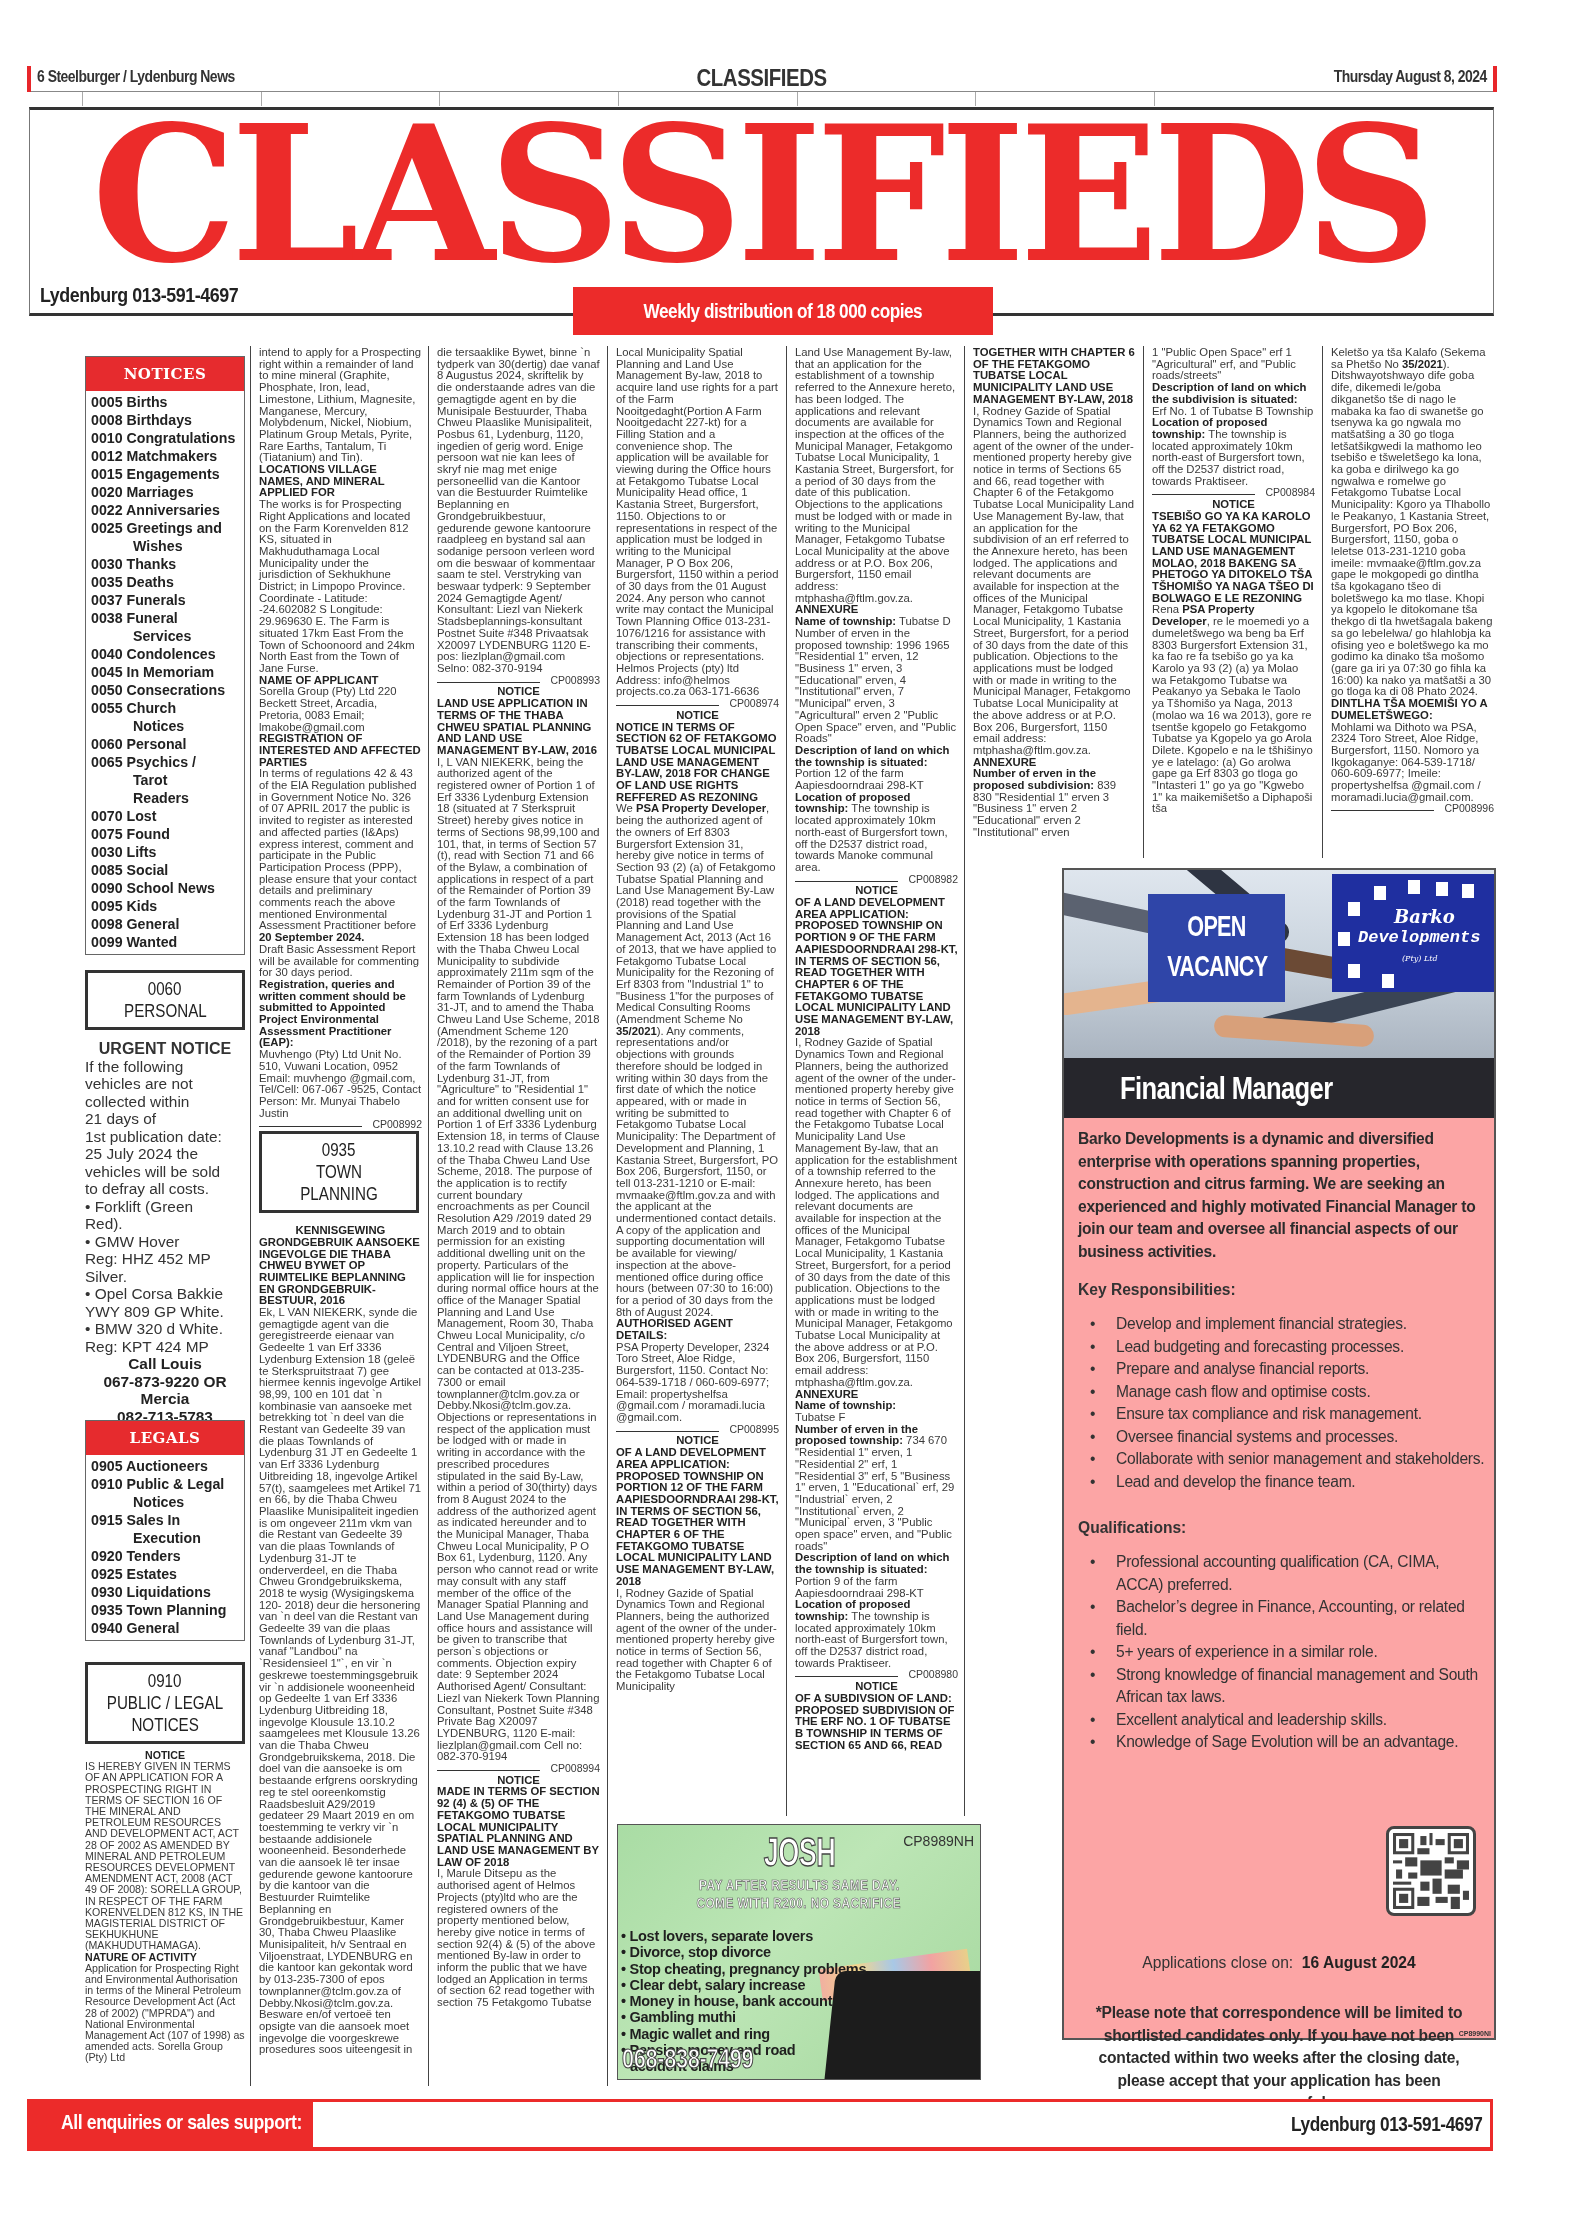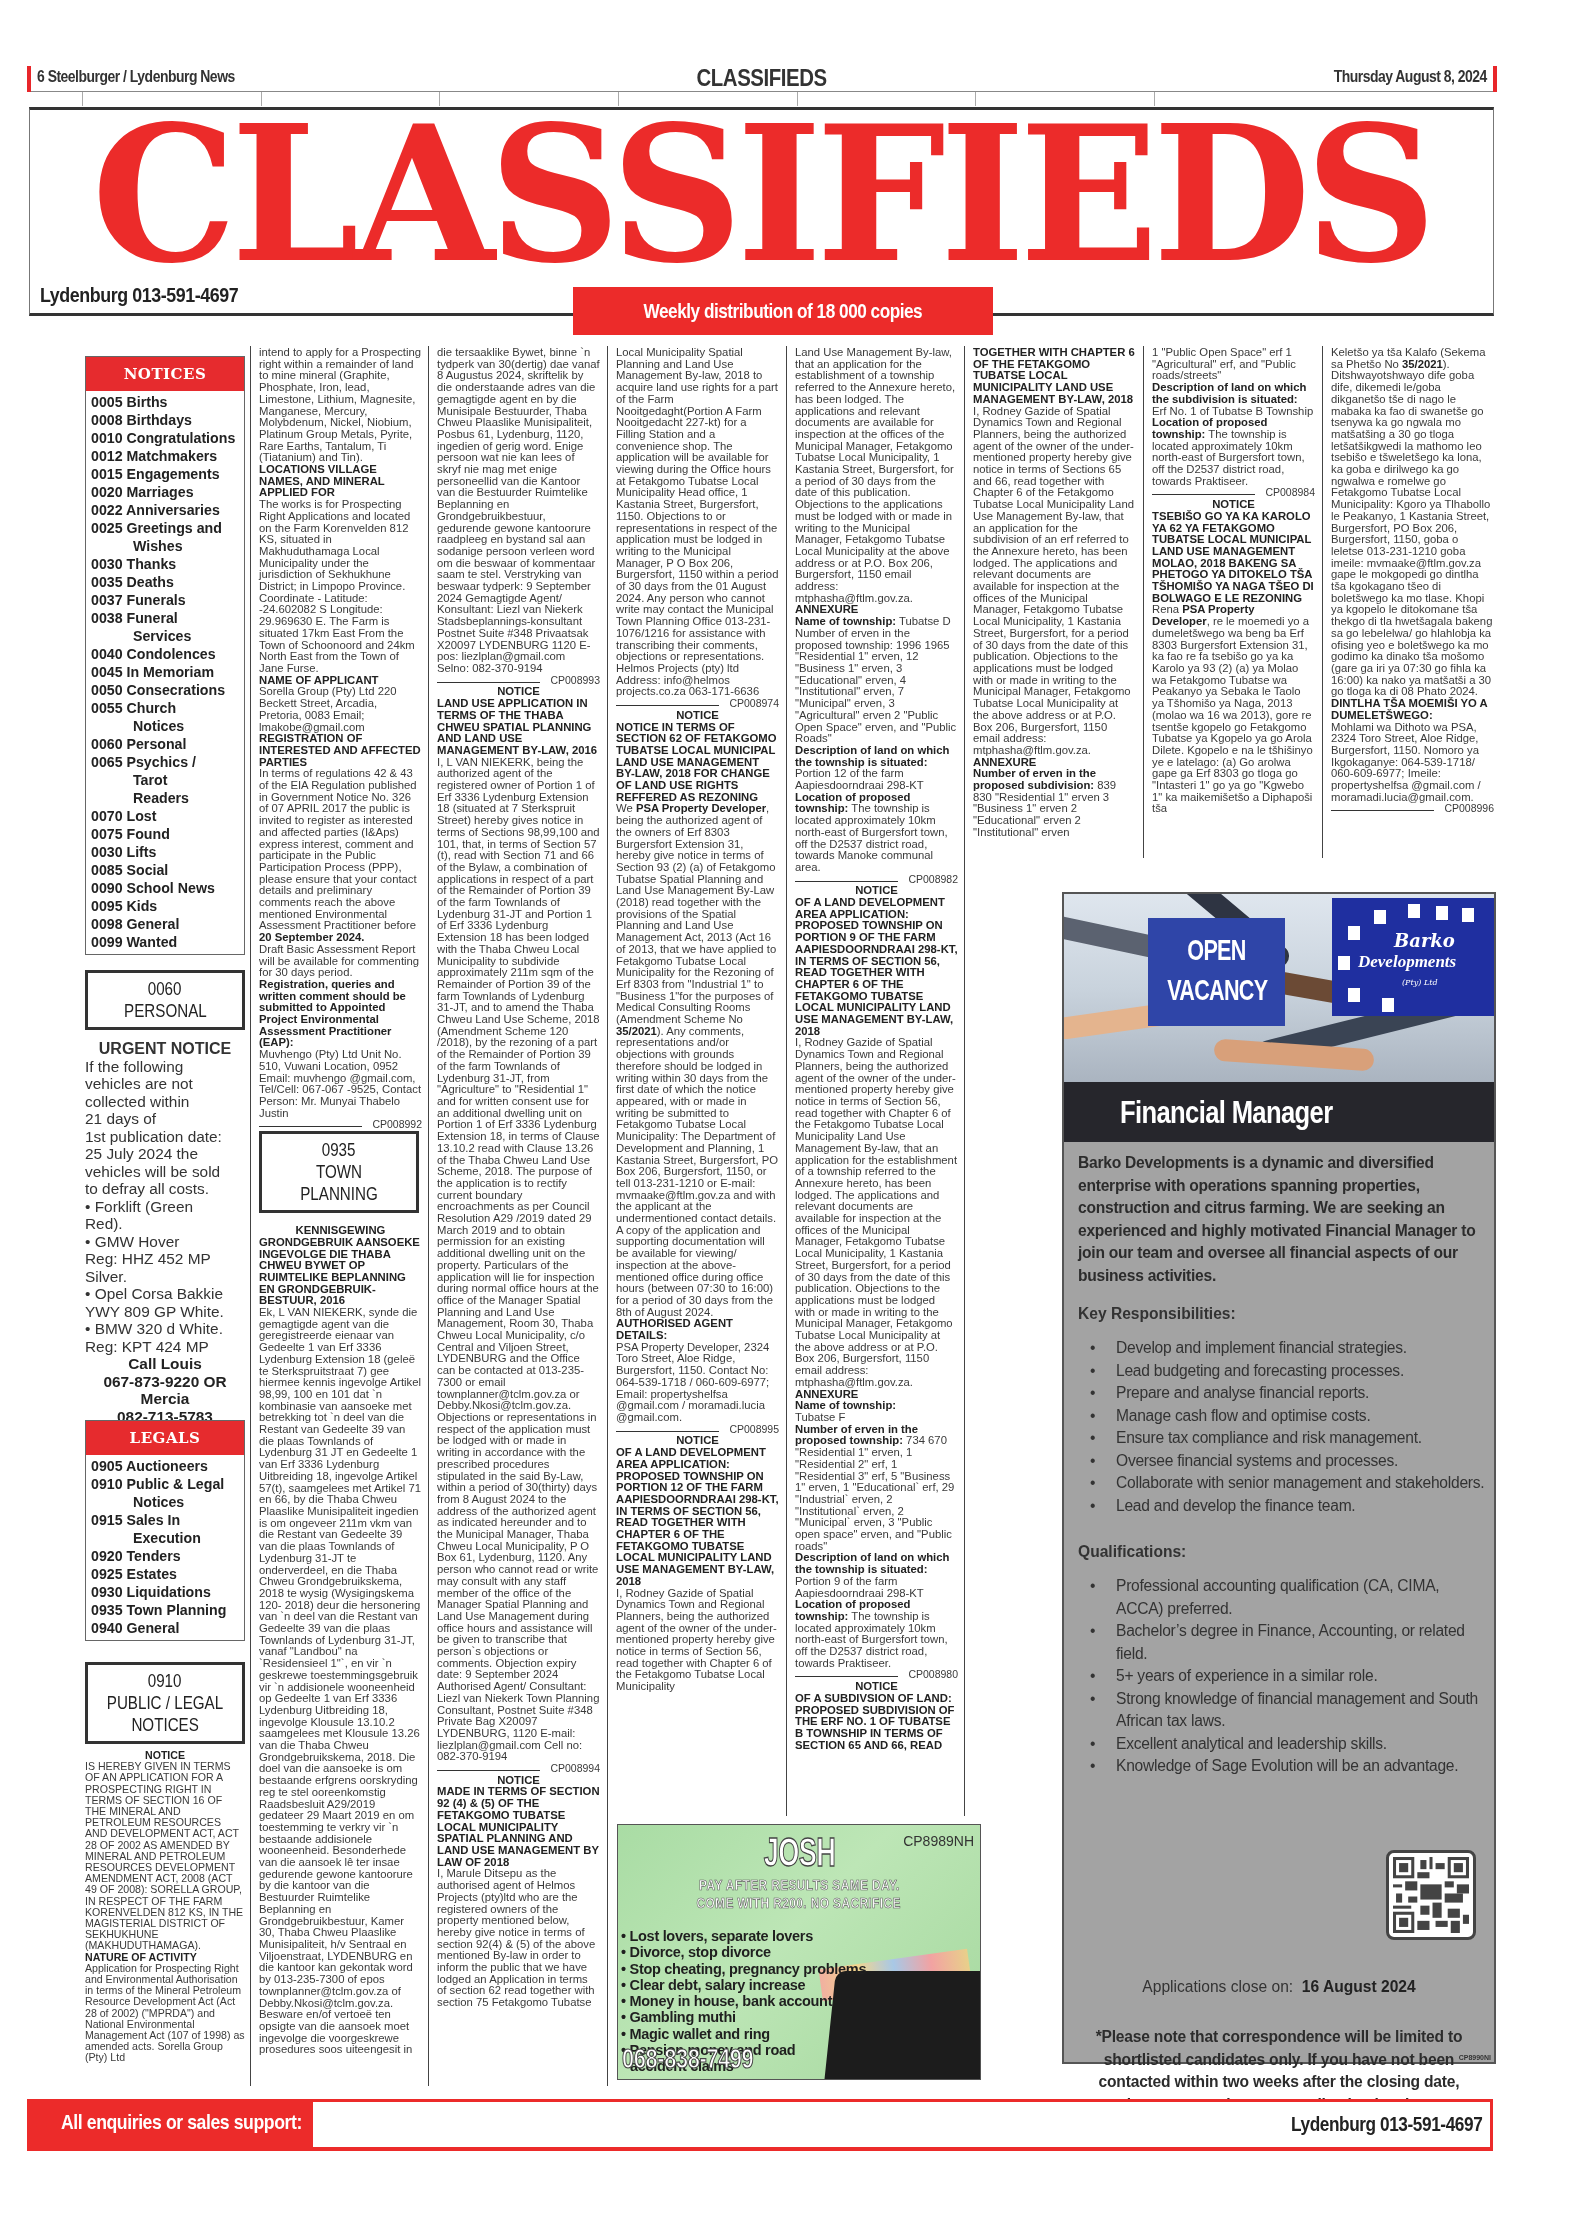--- a/index.html
+++ b/index.html
@@ -35,29 +35,29 @@
   .idx .head { background: #e62b2e; color: #fff; text-align: center; font-family: "DejaVu Serif", serif; font-weight: bold; font-size: 15px; height: 34px; line-height: 34px; letter-spacing: 0.5px; }
   .idx ul { list-style: none; padding: 2px 5px 3px 5px; }
   .idx li { font-weight: bold; font-size: 14.2px; line-height: 18px; color: #222; white-space: nowrap; }
   .idx li.cont { padding-left: 42px; }
   .section-box { position: absolute; left: 85px; width: 160px; border: 3px solid #333; text-align: center; font-family: "Liberation Sans", sans-serif; font-size: 18.5px; line-height: 22px; color: #222; padding: 5px 0; }
   .section-box span { display: inline-block; transform: scaleX(0.82); }
   .urgent { position: absolute; left: 85px; width: 160px; font-size: 15.4px; line-height: 17.5px; color: #333; }
   .urgent .t { text-align: center; font-weight: bold; font-size: 16px; }
   .urgent .bc { text-align: center; font-weight: bold; color: #222; }
 
-  .vac { position: absolute; left: 1062px; top: 892px; width: 434px; height: 1172px; border: 2px solid #555; background: #a3a3a3; }
+  .vac { position: absolute; left: 1062px; top: 868px; width: 434px; height: 1172px; border: 2px solid #555; background: #fca5a5; }
   .vac .photo { position: absolute; left: 0; top: 0; width: 430px; height: 188px; background: linear-gradient(180deg, #dfe6ee 0%, #c9d3dd 50%, #aab4c0 100%); overflow: hidden; }
   .vac .arm { position: absolute; height: 22px; border-radius: 11px; }
   .vac .openbox { position: absolute; left: 84px; top: 24px; width: 137px; height: 108px; background: #2f45a8; color: #fff; text-align: center; font-weight: bold; font-size: 30px; line-height: 40px; padding-top: 12px; letter-spacing: -1px; }
   .vac .openbox span { display: block; transform: scaleX(0.72); }
   .vac .barko { position: absolute; left: 268px; top: 4px; width: 162px; height: 118px; background: #1f2fa0; color: #fff; }
   .vac .barko .sq { position: absolute; width: 12px; height: 14px; background: #fff; }
   .vac .barko .n1 { position: absolute; left: 62px; top: 32px; font-family: "DejaVu Serif", serif; font-style: italic; font-weight: bold; font-size: 18px; }
-  .vac .barko .n2 { position: absolute; left: 26px; top: 54px; font-family: Liberation Serif, serif; font-style: italic; font-weight: bold; font-size: 17px; white-space: nowrap; }
+  .vac .barko .n2 { position: absolute; left: 26px; top: 54px; font-family: Liberation Mono, monospace; font-style: italic; font-weight: bold; font-size: 17px; white-space: nowrap; }
   .vac .barko .n3 { position: absolute; left: 70px; top: 80px; font-family: "DejaVu Serif", serif; font-style: italic; font-size: 8px; }
   .vac .title { position: absolute; left: 0; top: 188px; width: 430px; height: 60px; background: #26262c; color: #fff; font-weight: bold; font-size: 32px; line-height: 60px; padding-left: 56px; letter-spacing: -0.8px; }
   .vac .title span { display: inline-block; transform: scaleX(0.8); transform-origin: left; }
   .vac .body { position: absolute; left: 14px; top: 258px; width: 410px; font-family: "Liberation Sans", sans-serif; color: #333; }
   .vac .intro { font-weight: bold; font-size: 15.6px; line-height: 22.5px; letter-spacing: -0.25px; color: #2c2c2c; }
   .vac .h { font-weight: bold; font-size: 15.6px; margin-top: 18px; margin-bottom: 14px; }
   .vac ul { list-style: none; padding-left: 12px; }
   .vac li { font-size: 15.6px; line-height: 22.5px; position: relative; padding-left: 26px; letter-spacing: -0.25px; }
   .vac li:before { content: "\2022"; position: absolute; left: 0; }
 

